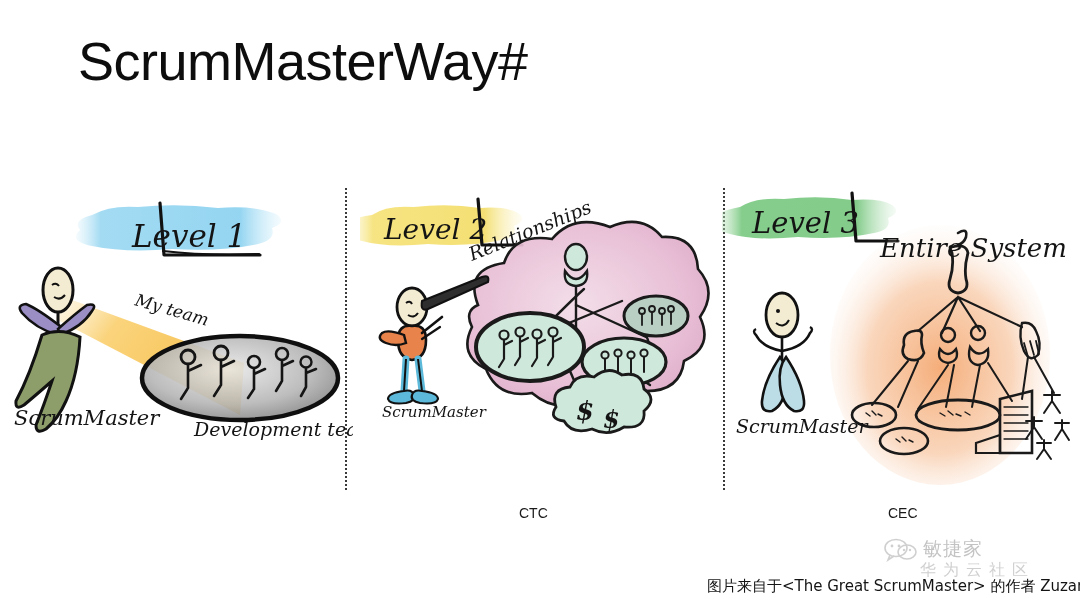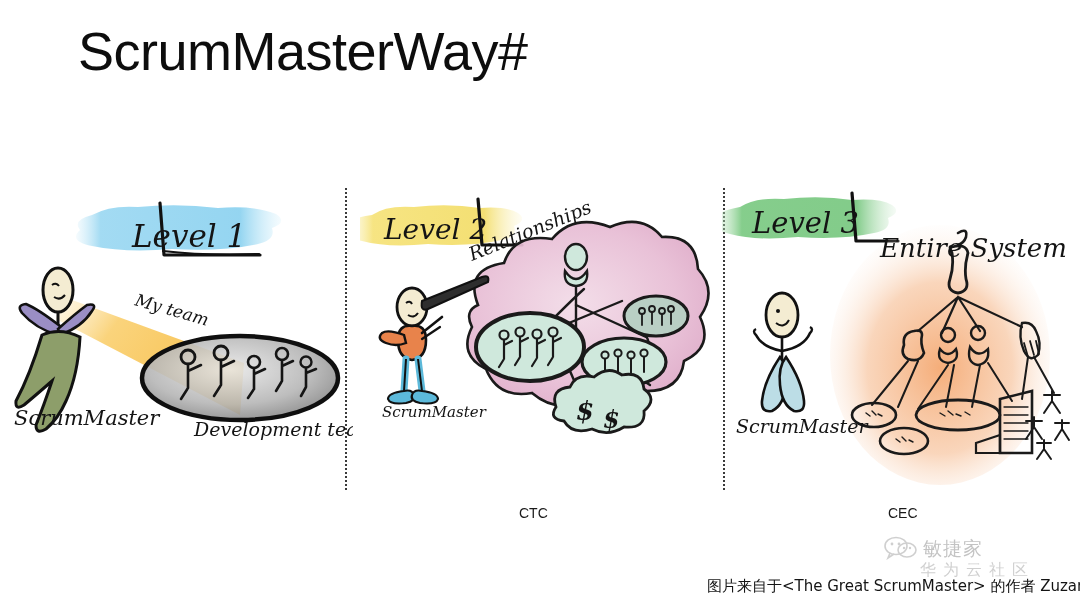--- a/index.html
+++ b/index.html
@@ -13,21 +13,21 @@
     position: relative;
     overflow: hidden;
     font-family: "Liberation Sans", sans-serif;
     color: #000;
   }
 
   
   #slide-title {
     position: absolute;
     left: 78px;
-    top: 20px;
+    top: 30px;
     font-size: 54px;
     font-weight: 400;
     letter-spacing: -0.5px;
     color: #0d0d0d;
     font-family: "Liberation Sans", sans-serif;
     white-space: nowrap;
   }
 
   
   .panel {
@@ -75,21 +75,21 @@
     top: 536px;
     width: 190px;
     height: 52px;
     opacity: 0.40;
     pointer-events: none;
   }
   #watermark-top {
     position: absolute;
     left: 0; top: 0;
     display: flex;
-    align-items: flex-start;
+    align-items: flex-end;
     gap: 5px;
   }
   #watermark-brand {
     font-size: 19px;
     color: #6a6a6a;
     font-family: "DejaVu Sans", sans-serif;
     letter-spacing: 1px;
   }
   #watermark-sub {
     position: absolute;

